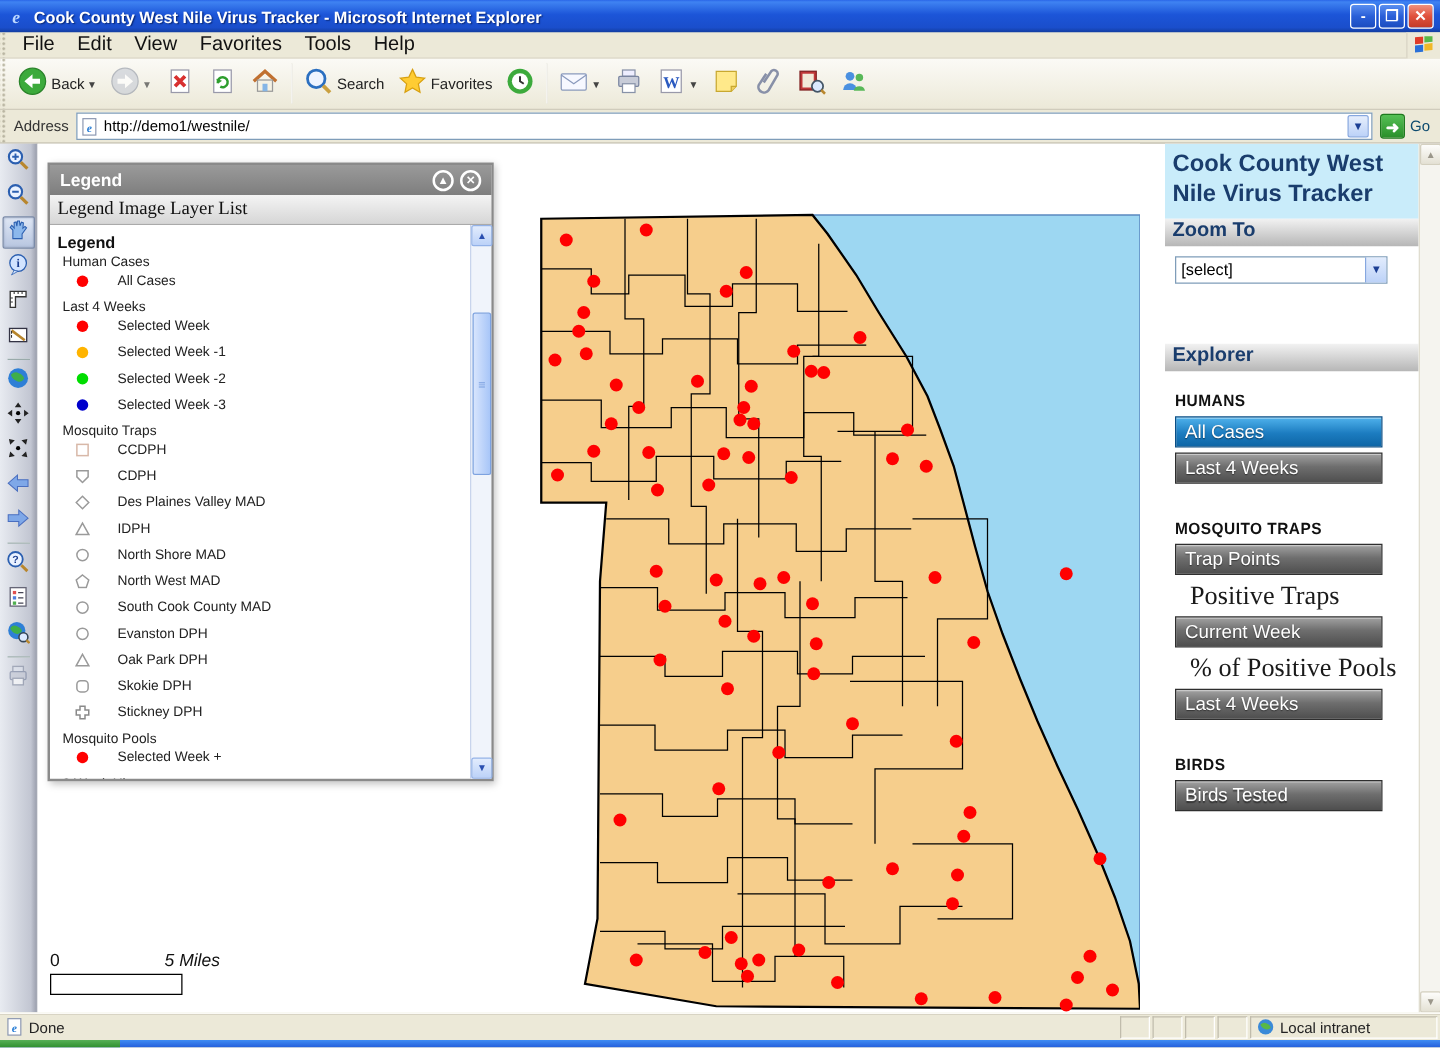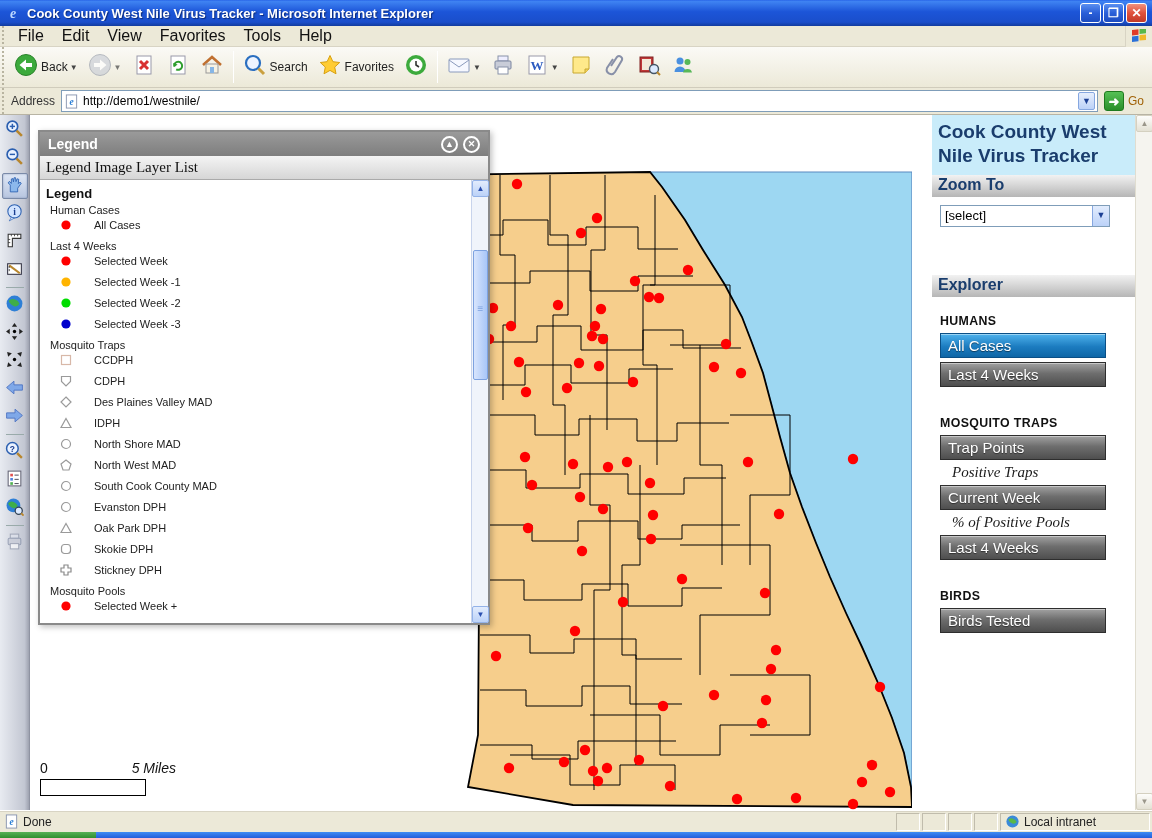--- a/index.html
+++ b/index.html
@@ -34,21 +34,21 @@
 
   
   #addrbar { position:absolute; left:0; top:88px; width:1152px; height:27px; background:#ece9d8; border-bottom:1px solid #b8b4a4; display:flex; align-items:center; }
   #addrbar .lbl { font-size:12px; color:#333; margin:0 6px 0 2px; }
   #addr-field { flex:1; height:22px; background:#fff; border:1px solid #7f9db9; display:flex; align-items:center; padding:0 2px; }
   #addr-field svg { width:15px; height:15px; margin-right:4px; }
   #addr-field .url { font-size:12px; color:#000; flex:1; }
   #addr-field .combo { width:17px; height:18px; background:linear-gradient(180deg,#e6eefc,#bcd2f8); border:1px solid #86a7e0; border-radius:2px; color:#1c3f94; font-size:9px; text-align:center; line-height:17px; }
   #go-btn { display:flex; align-items:center; margin:0 8px 0 6px; }
   #go-btn .gicon { width:20px; height:20px; background:linear-gradient(180deg,#55c055,#2a8f2a); border:1px solid #1e7a1e; border-radius:3px; color:#fff; font-weight:bold; text-align:center; line-height:19px; font-size:13px; }
-  #go-btn .gtext { font-size:12px; margin-left:4px; color:#a16207; }
+  #go-btn .gtext { font-size:12px; margin-left:4px; color:#0c4a6e; }
 
   
   #content { position:absolute; left:0; top:115px; width:1152px; height:695px; background:#fff; }
 
   
   #tools { position:absolute; left:0; top:0; width:30px; height:695px;
     background:linear-gradient(90deg,#e8ebf1,#c2c6d2 85%,#9ea2b0); border-right:1px solid #8f93a2; }
   .tool { width:26px; height:26px; margin:2px auto 1px; display:flex; align-items:center; justify-content:center; border:1px solid transparent; border-radius:2px; }
   .tool svg { width:19px; height:19px; }
   .tool.sel { border:1px solid #7a8aa8; background:linear-gradient(180deg,#dfe7f5,#b8c6e0); box-shadow:inset 0 0 2px #8898b8; }
@@ -56,21 +56,21 @@
   .tool-sep { width:18px; height:1px; background:#fff; border-top:1px solid #9aa; margin:4px auto; }
 
   
   #map { position:absolute; left:30px; top:0; width:882px; height:695px; background:#fff; }
   #scalebar { position:absolute; left:10px; top:645px; width:140px; }
   #scalebar .labels { display:flex; font-size:14px; color:#111; width:136px; }
   #scalebar .labels .r { margin-left:auto;font-style:italic; }
   #scalebar .bar { width:106px; height:17px; background:#fff; border:1px solid #000; margin-top:3px; }
 
   
-  #legend { position:absolute; left:8px; top:15px; width:452px; height:495px; border:2px solid #8a8a8a; background:#fff; box-shadow:2px 2px 6px rgba(0,0,0,.25); }
+  #legend { position:absolute; left:8px; top:15px; width:357px; height:495px; border:2px solid #8a8a8a; background:#fff; box-shadow:2px 2px 6px rgba(0,0,0,.25); }
   #legend-head { height:24px; background:linear-gradient(180deg,#9a9a9a,#7e7e7e); color:#fff; font-weight:bold; font-size:14px; display:flex; align-items:center; padding:0 8px; }
   .lg-circle { width:17px; height:17px; border:2px solid #fff; border-radius:50%; margin-left:5px; color:#fff; font-size:9px; line-height:13px; text-align:center; }
   #legend-sub { height:24px; background:linear-gradient(180deg,#f4f4f4,#d6d6d6); border-bottom:1px solid #aaa; font-family:Liberation Serif, serif; font-size:15px; color:#111; display:flex; align-items:center; padding:0 6px; }
   #legend-body { position:relative; height:443px; }
   #legend-list { position:absolute; left:0; top:0; right:17px; bottom:0; overflow:hidden; padding:4px 0 0 6px; }
   .lg-title { font-size:13px; font-weight:bold; color:#111; margin:2px 0 3px; }
   .lg-group { font-size:11px; color:#222; margin:3px 0 3px 4px; }
   .lg-item { display:flex; align-items:center; margin:0 0 9px 14px; }
   .lg-item svg { width:12px; height:12px; }
   .lg-item .lbl { font-size:11px; color:#222; margin-left:22px; }
@@ -86,21 +86,21 @@
   .sb-header { height:22px; background:linear-gradient(180deg,#f2f2f2,#b6b6b6); color:#1a3d6d; font-weight:bold; font-size:16px; padding:1px 0 0 6px; }
   #zoomto-box { padding:8px; height:78px; }
   .xp-select { width:170px; height:22px; background:#fff; border:1px solid #7f9db9; display:flex; align-items:center; }
   .xp-select .val { flex:1; font-size:13px; padding-left:4px; color:#000; }
   .xp-select .btn { width:17px; height:20px; background:linear-gradient(180deg,#e2ecfd,#bcd2f8); border-left:1px solid #86a7e0; color:#1c3f94; font-size:9px; text-align:center; line-height:19px; }
   #explorer { padding:6px 0 0 8px; }
   .ex-header { font-size:13px; font-weight:bold; color:#111; letter-spacing:.4px; margin:10px 0 5px; transform:scaleX(.95); transform-origin:left; }
   .ex-btn { width:166px; height:25px; margin-bottom:4px; color:#fff; font-size:15px; padding:3px 0 0 7px;
     background:linear-gradient(180deg,#a2a2a2,#6e6e6e 45%,#4e4e4e); border:1px solid #2e2e2e; box-shadow:inset 0 1px 0 #c8c8c8; text-shadow:0 1px 1px rgba(0,0,0,.5); }
   .ex-btn.sel { background:linear-gradient(180deg,#4fb2ec,#1c7cc0 55%,#0e66a6); border:1px solid #0a4f86; box-shadow:inset 0 1px 0 #9ad4f4; }
-  .ex-sub { font-family:"Liberation Serif", serif; font-style:italic; font-size:15px; color:#1a1a1a; margin:2px 0 4px 12px; }
+  .ex-sub { font-family:"Liberation Serif", serif; font-size:21px; color:#1a1a1a; margin:2px 0 4px 12px; }
   .ex-spacer { height:14px; }
 
   
   #vscroll { position:absolute; left:1135px; top:0; width:17px; height:695px; background:#f5f4ef; border-left:1px solid #e0ddd0; }
   .vs-btn { position:absolute; left:0; width:17px; height:17px; background:linear-gradient(180deg,#fdfdfb,#e4e1d4); border:1px solid #d4d0c0; border-radius:2px; color:#9a968a; font-size:8px; text-align:center; line-height:15px; }
 
   
   #statusbar { position:absolute; left:0; top:810px; width:1152px; height:22px; background:#ece9d8; border-top:1px solid #fff; box-shadow:inset 0 1px 0 #d8d4c4; display:flex; align-items:center; font-size:12px; color:#222; }
   #statusbar .pane { height:18px; border:1px solid; border-color:#c0bcac #fff #fff #c0bcac; margin-right:2px; display:flex; align-items:center; padding:0 4px; }
   #statusbar .pane.grow { flex:1; border:none; padding-left:4px; }

